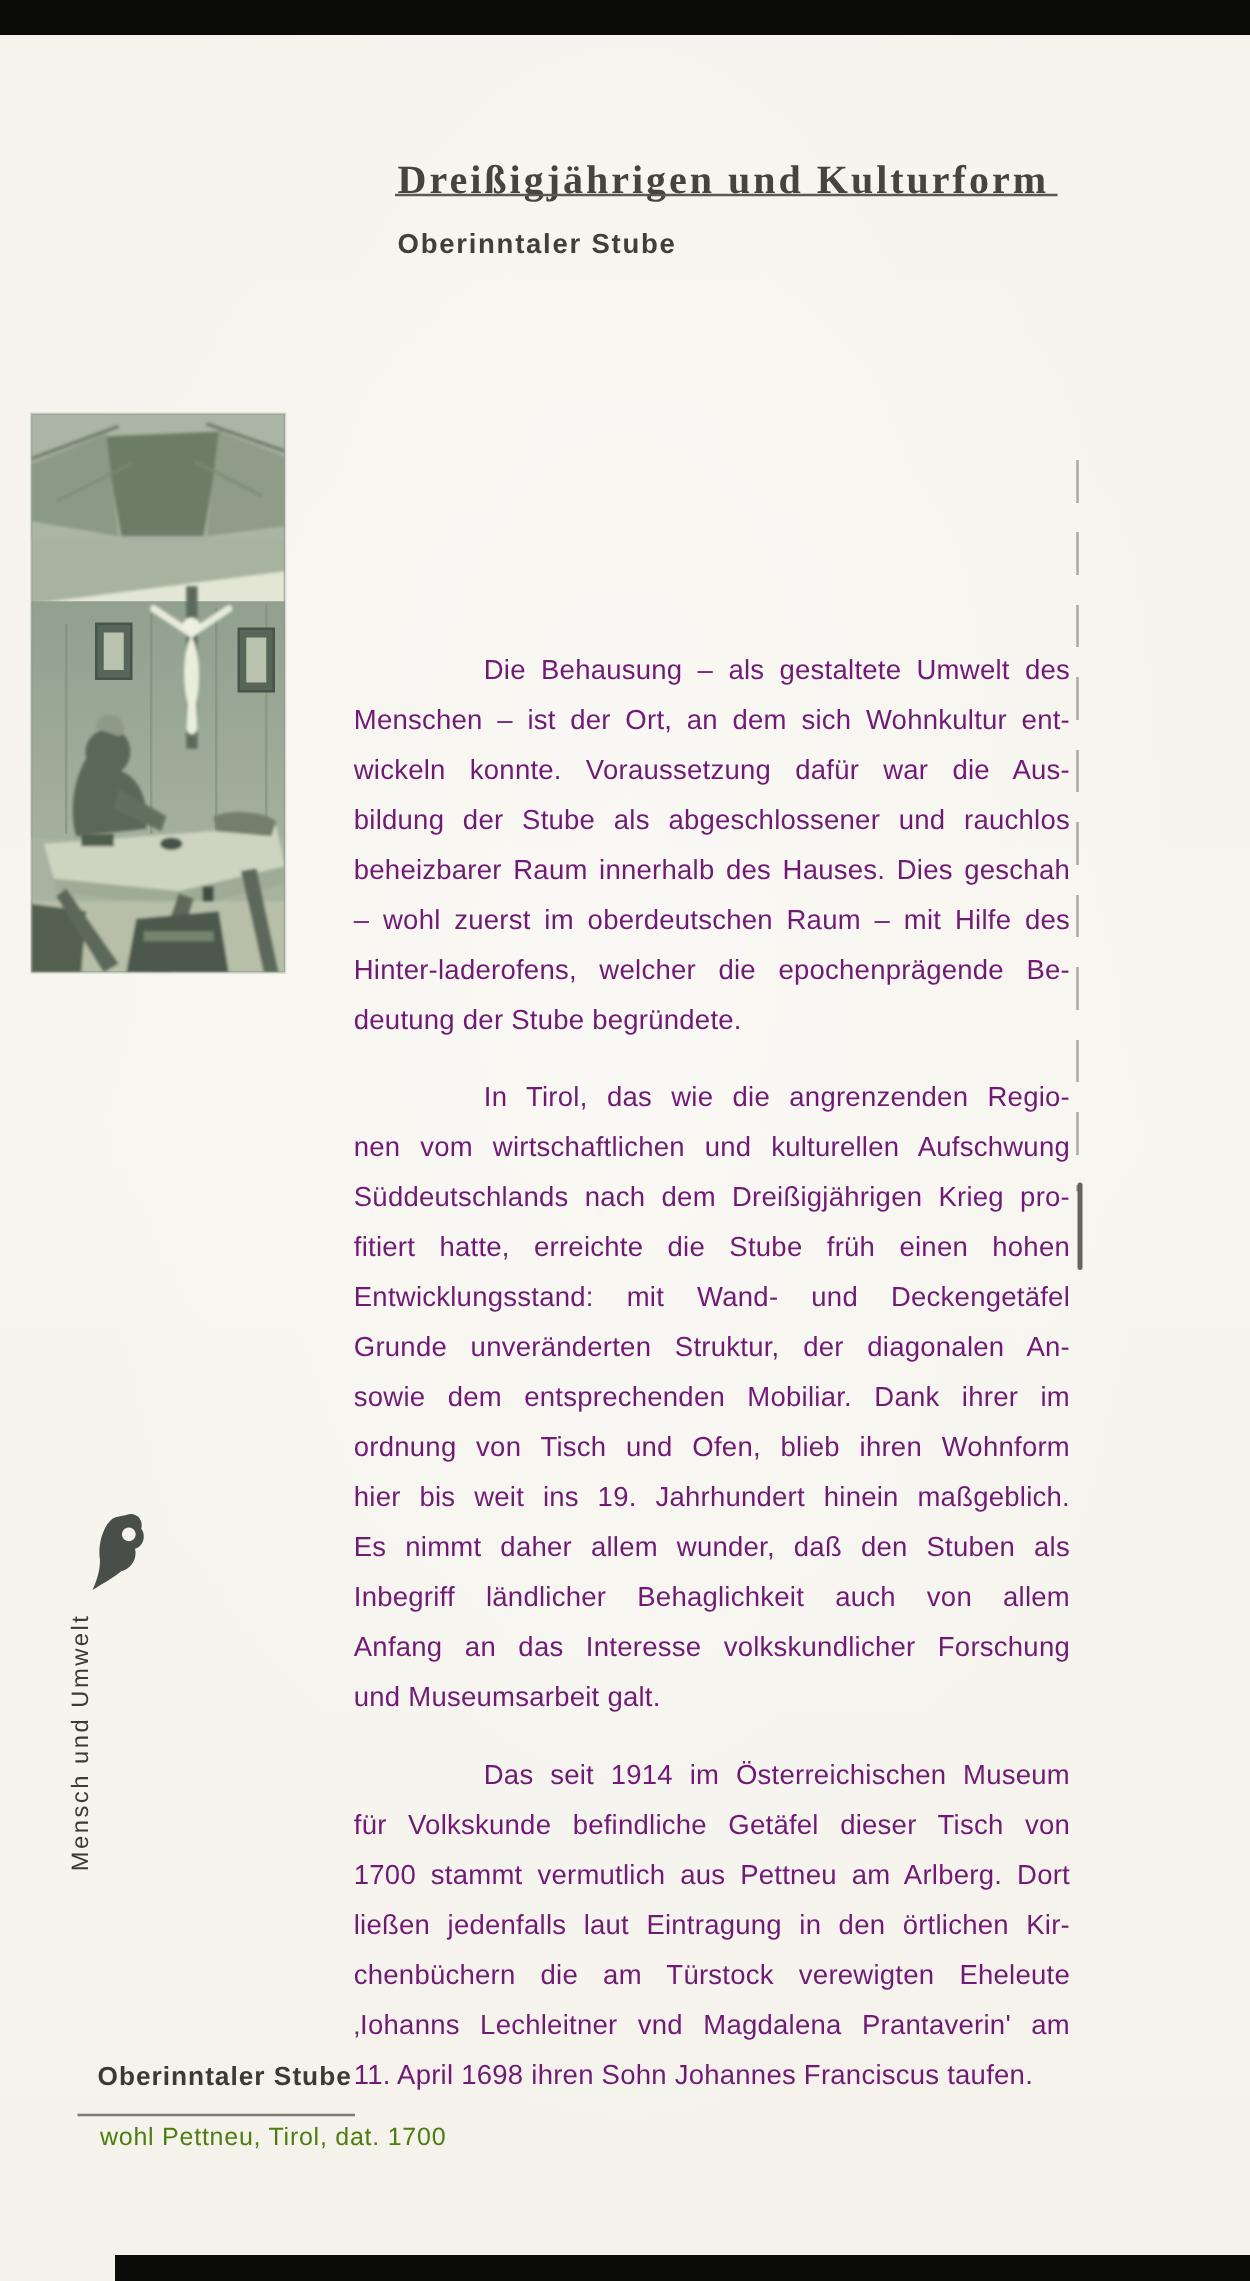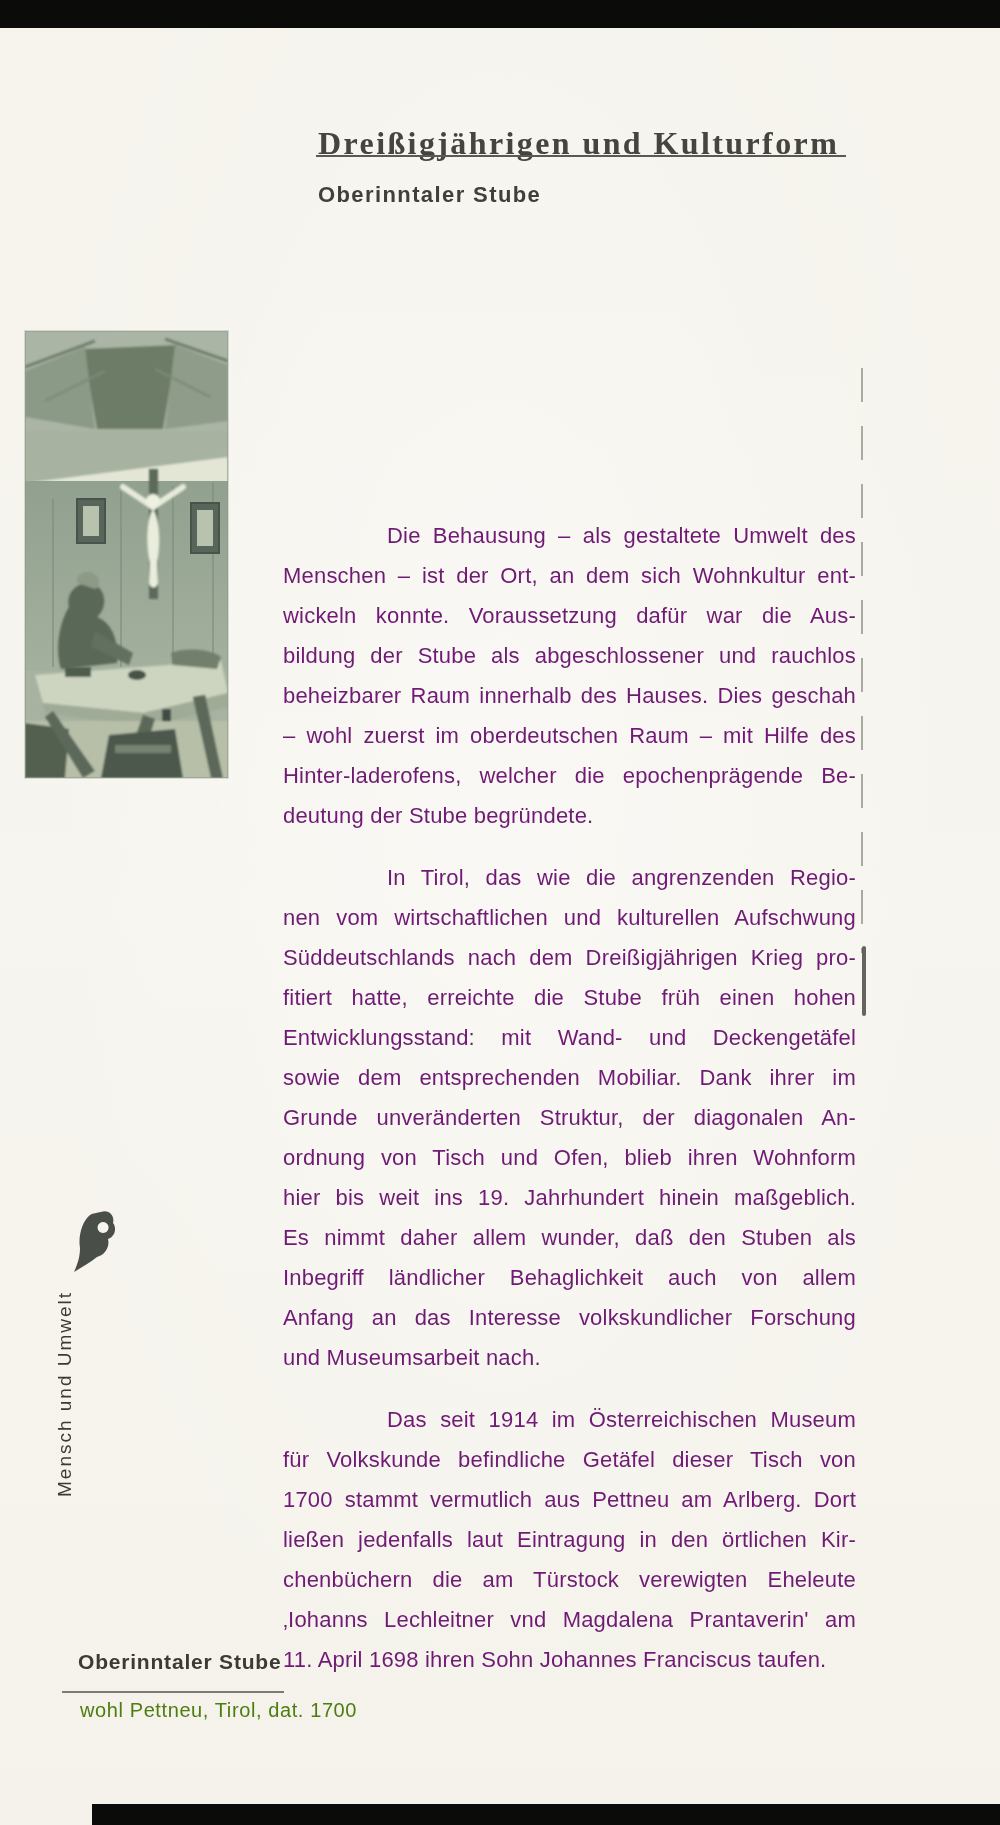--- a/index.html
+++ b/index.html
@@ -171,28 +171,28 @@
       <div class="line just">– wohl zuerst im oberdeutschen Raum – mit Hilfe des</div>
       <div class="line just">Hinter-laderofens, welcher die epochenprägende Be-</div>
       <div class="line">deutung der Stube begründete.</div>
     </div>
     <div class="para">
       <div class="line just first">In Tirol, das wie die angrenzenden Regio-</div>
       <div class="line just">nen vom wirtschaftlichen und kulturellen Aufschwung</div>
       <div class="line just">Süddeutschlands nach dem Dreißigjährigen Krieg pro-</div>
       <div class="line just">fitiert hatte, erreichte die Stube früh einen hohen</div>
       <div class="line just">Entwicklungsstand: mit Wand- und Deckengetäfel</div>
+      <div class="line just">Grunde unveränderten Struktur, der diagonalen An-</div>
       <div class="line just">sowie dem entsprechenden Mobiliar. Dank ihrer im</div>
-      <div class="line just">Grunde unveränderten Struktur, der diagonalen An-</div>
       <div class="line just">ordnung von Tisch und Ofen, blieb ihren Wohnform</div>
       <div class="line just">hier bis weit ins 19. Jahrhundert hinein maßgeblich.</div>
       <div class="line just">Es nimmt daher allem wunder, daß den Stuben als</div>
       <div class="line just">Inbegriff ländlicher Behaglichkeit auch von allem</div>
       <div class="line just">Anfang an das Interesse volkskundlicher Forschung</div>
-      <div class="line">und Museumsarbeit nach.</div>
+      <div class="line">und Museumsarbeit galt.</div>
     </div>
     <div class="para">
       <div class="line just first">Das seit 1914 im Österreichischen Museum</div>
       <div class="line just">für Volkskunde befindliche Getäfel dieser Tisch von</div>
       <div class="line just">1700 stammt vermutlich aus Pettneu am Arlberg. Dort</div>
       <div class="line just">ließen jedenfalls laut Eintragung in den örtlichen Kir-</div>
       <div class="line just">chenbüchern die am Türstock verewigten Eheleute</div>
       <div class="line just">‚Iohanns Lechleitner vnd Magdalena Prantaverin' am</div>
       <div class="line">11. April 1698 ihren Sohn Johannes Franciscus taufen.</div>
     </div>

